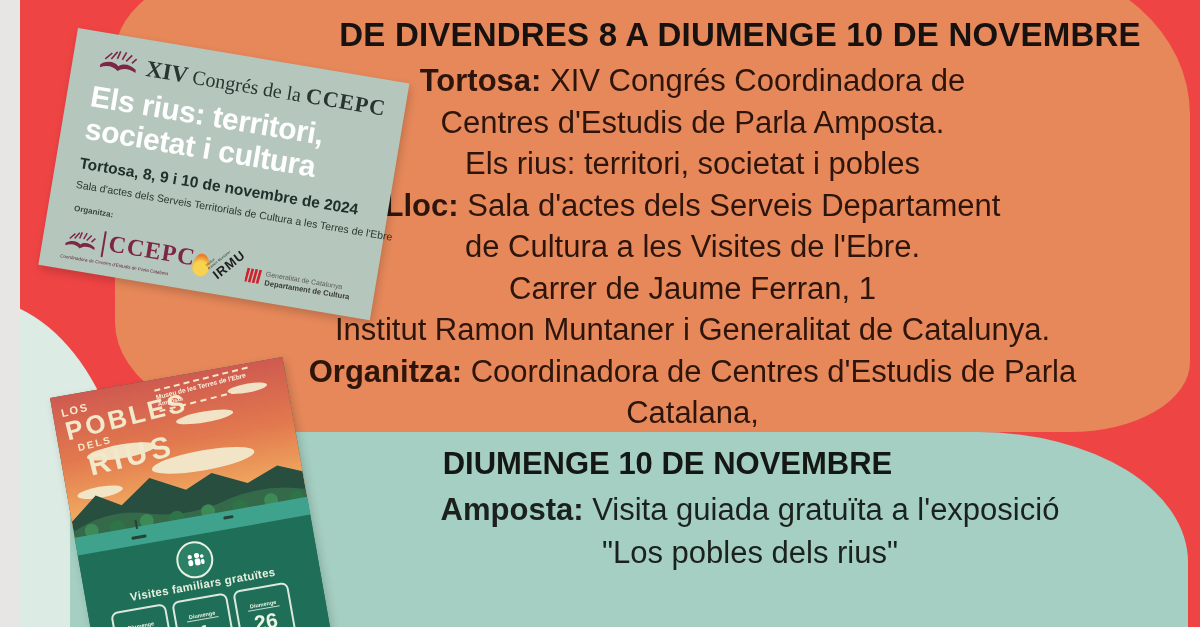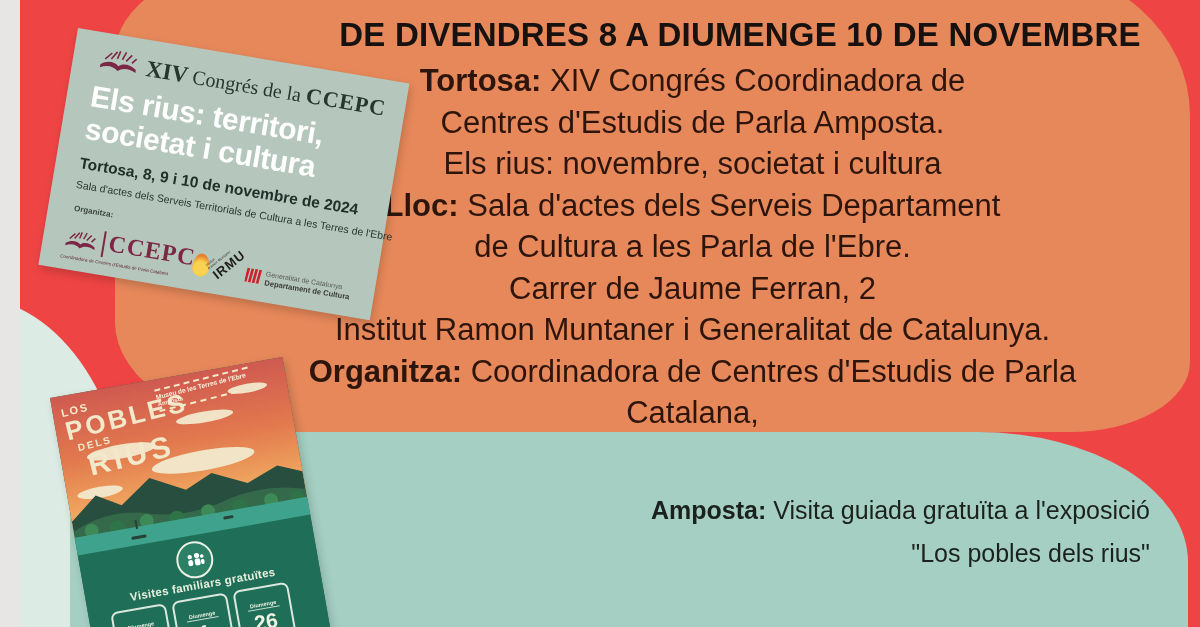--- a/index.html
+++ b/index.html
@@ -14,21 +14,21 @@
     border-radius:130px 210px 0 0 / 58px 130px 0 0;}
   .blob-orange{left:95px;top:-35px;width:1075px;height:467px;background:#e6885a;
     border-radius:140px 170px 120px 180px / 90px 150px 70px 110px;}
 
   
   .o-heading{left:300px;top:16px;width:840px;text-align:center;font-size:33px;font-weight:700;
     letter-spacing:.2px;color:#171210;}
   .o-body{left:255px;top:60px;width:835px;text-align:center;color:#2e150c;font-size:31px;}
   .o-body .line{line-height:41.5px;}
   .t-heading{left:250px;top:446px;width:795px;text-align:center;font-size:31px;font-weight:700;color:#141815;}
-  .t-body{left:330px;top:489px;width:800px;text-align:right;color:#1b211d;font-size:25px;}
+  .t-body{left:330px;top:489px;width:800px;text-align:center;color:#1b211d;font-size:31px;}
   .t-body .line{line-height:42.5px;}
   .b{font-weight:700;}
 
   
   .poster{box-shadow:2px 4px 8px rgba(0,0,0,.18);}
   .poster1{left:58px;top:28px;width:336px;height:240px;background:#b5c7bd;
     transform:rotate(9.5deg);transform-origin:top left;}
   .p1-head{left:74px;top:16px;font-family:"Liberation Serif",serif;color:#27362e;font-size:20px;white-space:nowrap;}
   .p1-head .xiv{font-size:23px;font-weight:600;}
   .p1-head .ccepc{font-size:22px;font-weight:700;letter-spacing:1px;}
@@ -85,28 +85,29 @@
 <div class="canvas">
 
   <div class="abs blob-mint"></div>
   <div class="abs blob-teal"></div>
   <div class="abs blob-orange"></div>
 
   <div class="abs o-heading">DE DIVENDRES 8 A DIUMENGE 10 DE NOVEMBRE</div>
   <div class="abs o-body">
     <div class="line"><span class="b">Tortosa:</span><span> XIV Congrés Coordinadora de</span></div>
     <div class="line"><span class="b"></span><span>Centres d'Estudis de Parla Amposta.</span></div>
-    <div class="line"><span class="b"></span><span>Els rius: novembre, societat i cultura</span></div>
+    <div class="line"><span class="b"></span><span>Els rius: territori, societat i pobles</span></div>
     <div class="line"><span class="b">Lloc:</span><span> Sala d'actes dels Serveis Departament</span></div>
-    <div class="line"><span class="b"></span><span>de Cultura a les Parla de l'Ebre.</span></div>
-    <div class="line"><span class="b"></span><span>Carrer de Jaume Ferran, 2</span></div>
+    <div class="line"><span class="b"></span><span>de Cultura a les Visites de l'Ebre.</span></div>
+    <div class="line"><span class="b"></span><span>Carrer de Jaume Ferran, 1</span></div>
     <div class="line"><span class="b"></span><span>Institut Ramon Muntaner i Generalitat de Catalunya.</span></div>
     <div class="line"><span class="b">Organitza:</span><span> Coordinadora de Centres d'Estudis de Parla Catalana,</span></div>
   </div>
 
+  <div class="abs t-heading">DIUMENGE 10 DE NOVEMBRE</div>
   <div class="abs t-body">
     <div class="line"><span class="b">Amposta:</span><span> Visita guiada gratuïta a l'exposició</span></div>
     <div class="line"><span class="b"></span><span>"Los pobles dels rius"</span></div>
   </div>
 
   <div class="abs poster poster1">
     <svg class="abs" style="left:24px;top:10px" width="44" height="32" viewBox="0 0 44 30">
       <path d="M8 15 L14 8 M14 14 L19 6 M20 13 L22 5 M25 13 L28 5 M29 14 L34 7 M35 15 L39 10" stroke="#7d2746" stroke-width="1.6" fill="none"></path>
       <path d="M4 21 C10 16,18 16,22 20 C26 16,34 16,40 21 L40 24 C33 20,26 21,22 25 C18 21,11 20,4 24 Z" fill="#7d2746"></path>
     </svg>

